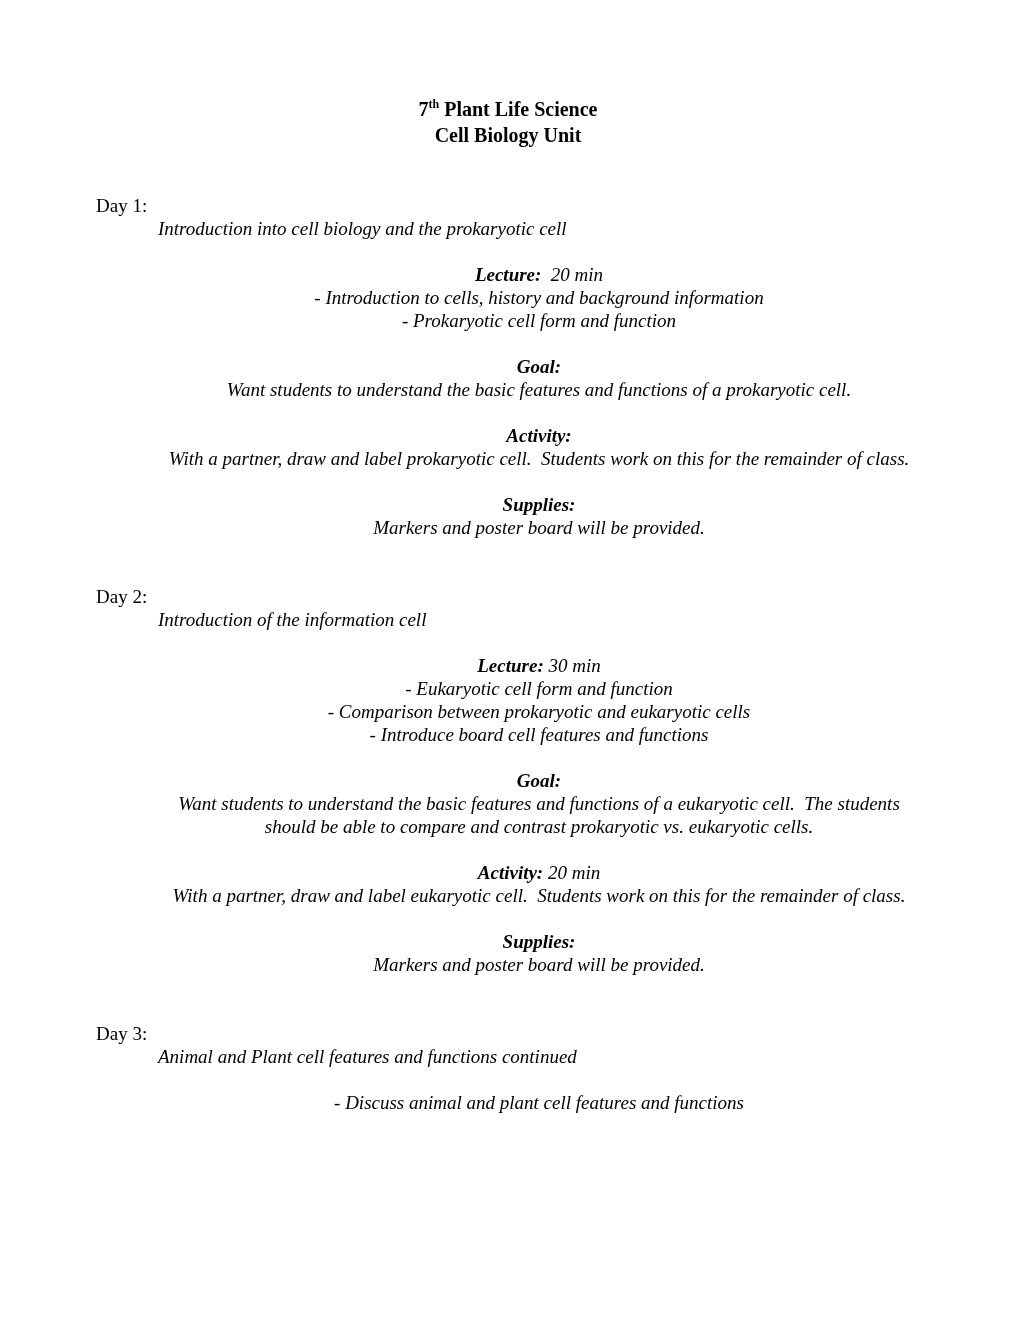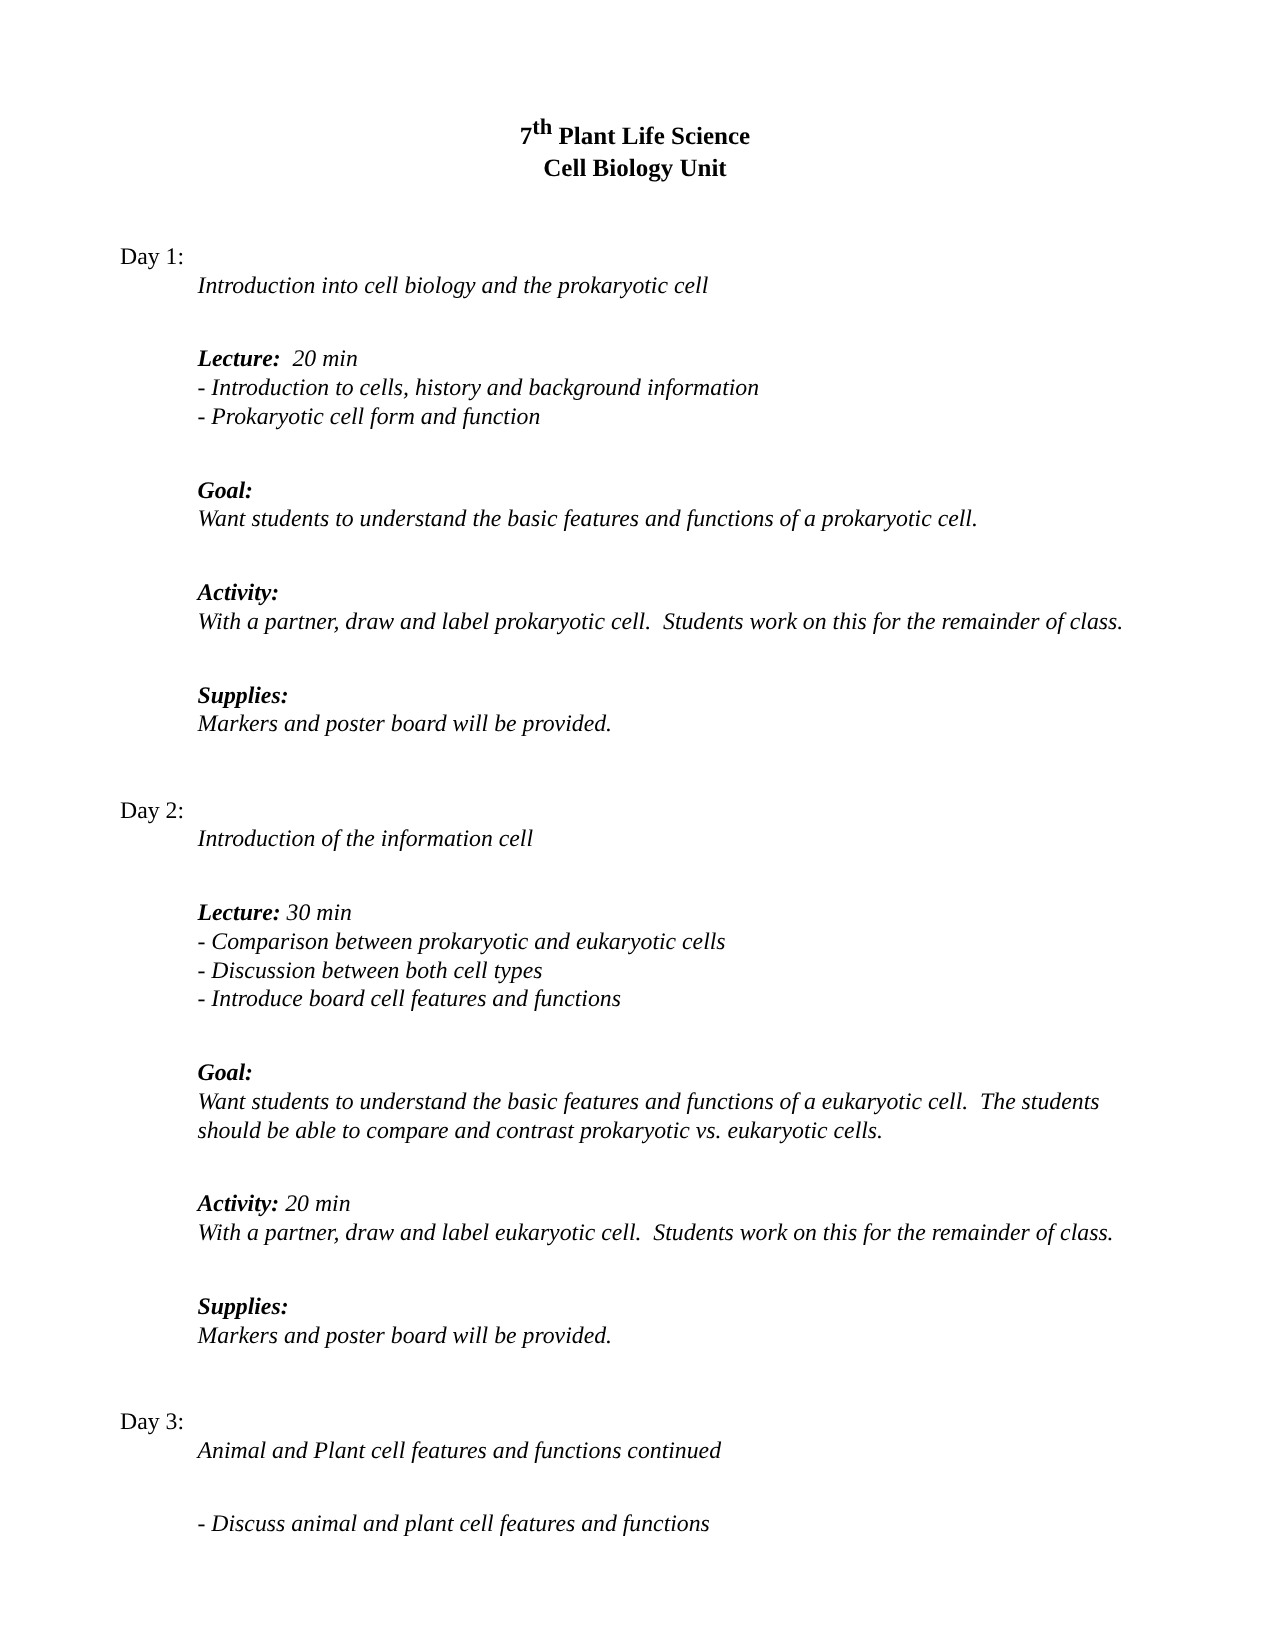--- a/index.html
+++ b/index.html
@@ -21,28 +21,28 @@
     overflow: hidden;
   }
   .title-block {
     text-align: center;
     font-weight: bold;
     font-size: 20px;
     line-height: 26px;
     margin-bottom: 46px;
   }
   .title-block sup {
-    font-size: 18px;
+    font-size: 12px;
     line-height: 0;
   }
   .t { white-space: pre-wrap; }
   p { margin: 0; font-style: italic; }
   .bold { font-weight: normal; }
   .indent { margin-left: 62px; }
-  .section { margin-top: 36px; }
+  .section { margin-top: 23px; text-align: center; }
   .day + .day { margin-top: 46px; }
 </style>
 </head>
 <body>
 
 <main class="page">
   <header class="title-block">
     <div><span class="t">7</span><sup>th</sup><span class="t"> Plant Life Science</span></div>
     <div>Cell Biology Unit</div>
   </header>
@@ -67,22 +67,22 @@
         <div class="section indent">
           <p class="t"><b>Supplies:</b><span class="t"></span></p>
           <p class="t">Markers and poster board will be provided.</p>
         </div>
       </section>
       <section class="day">
         <div class="bold">Day 2:</div>
         <p class="indent t">Introduction of the information cell</p>
         <div class="section indent">
           <p class="t"><b>Lecture:</b><span class="t"> 30 min</span></p>
+          <p class="t">- Eukaryotic cell form and function</p>
           <p class="t">- Comparison between prokaryotic and eukaryotic cells</p>
-          <p class="t">- Discussion between both cell types</p>
           <p class="t">- Introduce board cell features and functions</p>
         </div>
         <div class="section indent">
           <p class="t"><b>Goal:</b><span class="t"></span></p>
           <p class="t">Want students to understand the basic features and functions of a eukaryotic cell.  The students should be able to compare and contrast prokaryotic vs. eukaryotic cells.</p>
         </div>
         <div class="section indent">
           <p class="t"><b>Activity:</b><span class="t"> 20 min</span></p>
           <p class="t">With a partner, draw and label eukaryotic cell.  Students work on this for the remainder of class.</p>
         </div>

